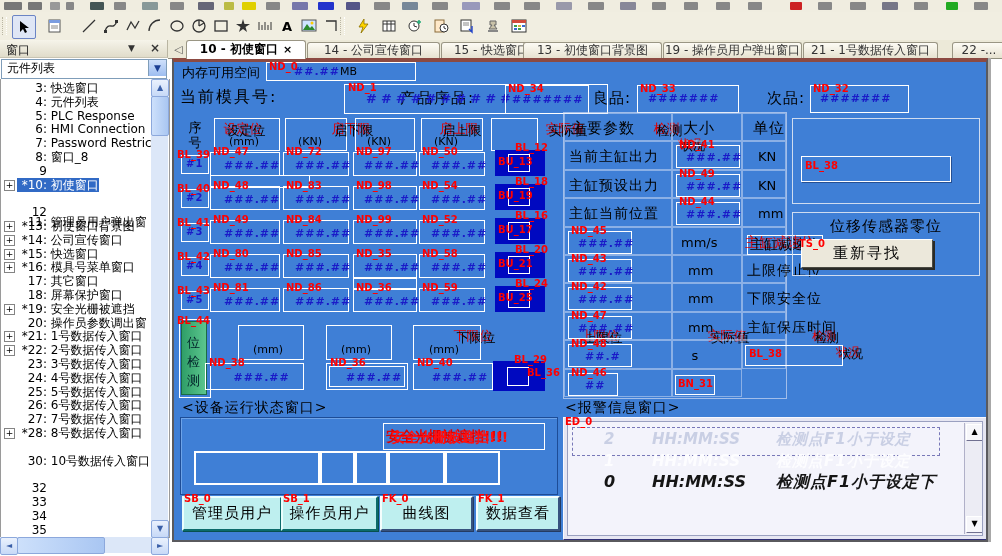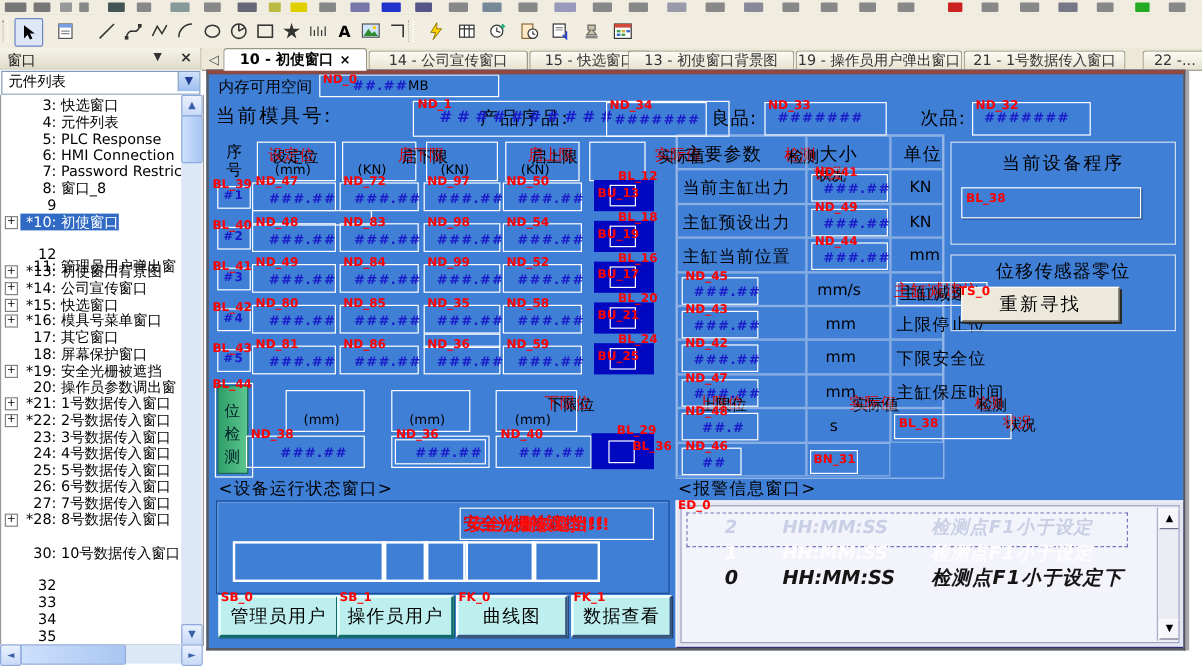--- a/index.html
+++ b/index.html
@@ -486,21 +486,20 @@
         <div class="gcell">
           <div class="wbox" style="left: 3px; top: 3px; width: 48px; height: 21px;"></div>
           <div class="oid" style="left: 6px; top: -2px;">ND_46</div>
           <div class="val" style="left: 20px; top: 9px;">##</div>
         </div>
         <div class="gcell">
           <div class="wbox" style="left: 2px; top: 5px; width: 38px; height: 18px;"></div>
           <div class="oid" style="left: 5px; top: 9px;">BN_31</div>
         </div>
       </div><div class="abs" style="left: 618px; top: 56px; width: 186px; height: 84px; border: 1px solid rgb(207, 220, 240);">
-        <div class="cjk" style="left: 0px; top: 8px; width: 186px; text-align: center; font-size: 15px; letter-spacing: 2px; position: absolute;">当前设备程序</div>
         <div class="abs" style="left: 8px; top: 37px; width: 148px; height: 24px; border: 1px solid rgb(255, 255, 255); box-shadow: rgb(36, 79, 147) 1px 1px 0px;">
           <div class="oid" style="left: 3px; top: 4px;">BL_38</div>
         </div>
       </div><div class="abs" style="left: 618px; top: 150px; width: 186px; height: 62px; border: 1px solid rgb(207, 220, 240);">
         <div class="cjk" style="left: 0px; top: 4px; width: 186px; text-align: center; font-size: 15px; letter-spacing: 1px; position: absolute;">位移传感器零位</div>
         <div class="abs" style="left: 8px; top: 26px; width: 130px; height: 27px; background: rgb(236, 232, 219); border-width: 1px; border-style: solid; border-image: initial; border-color: rgb(255, 255, 255) rgb(74, 74, 66) rgb(74, 74, 66) rgb(255, 255, 255); box-shadow: rgb(42, 42, 38) 2px 2px 0px; text-align: center; line-height: 26px; font-size: 15px; letter-spacing: 2px; color: rgb(0, 0, 0);">重新寻找</div>
         <div class="oid" style="left: 6px; top: 26px;">TS_0</div>
       </div><div class="abs" style="left: 6px; top: 355px; width: 376px; height: 76px; border: 1px solid rgb(29, 76, 150); box-shadow: rgb(110, 163, 232) 1px 1px 0px inset;">
         <div class="abs" style="left: 202px; top: 5px; width: 160px; height: 25px; border: 1px solid rgb(255, 255, 255);">
           <div class="abs" style="left: 2px; top: 4px; color: rgb(224, 0, 0); font-weight: bold; font-size: 14px; white-space: nowrap;">安全光栅被遮挡!!!</div>

